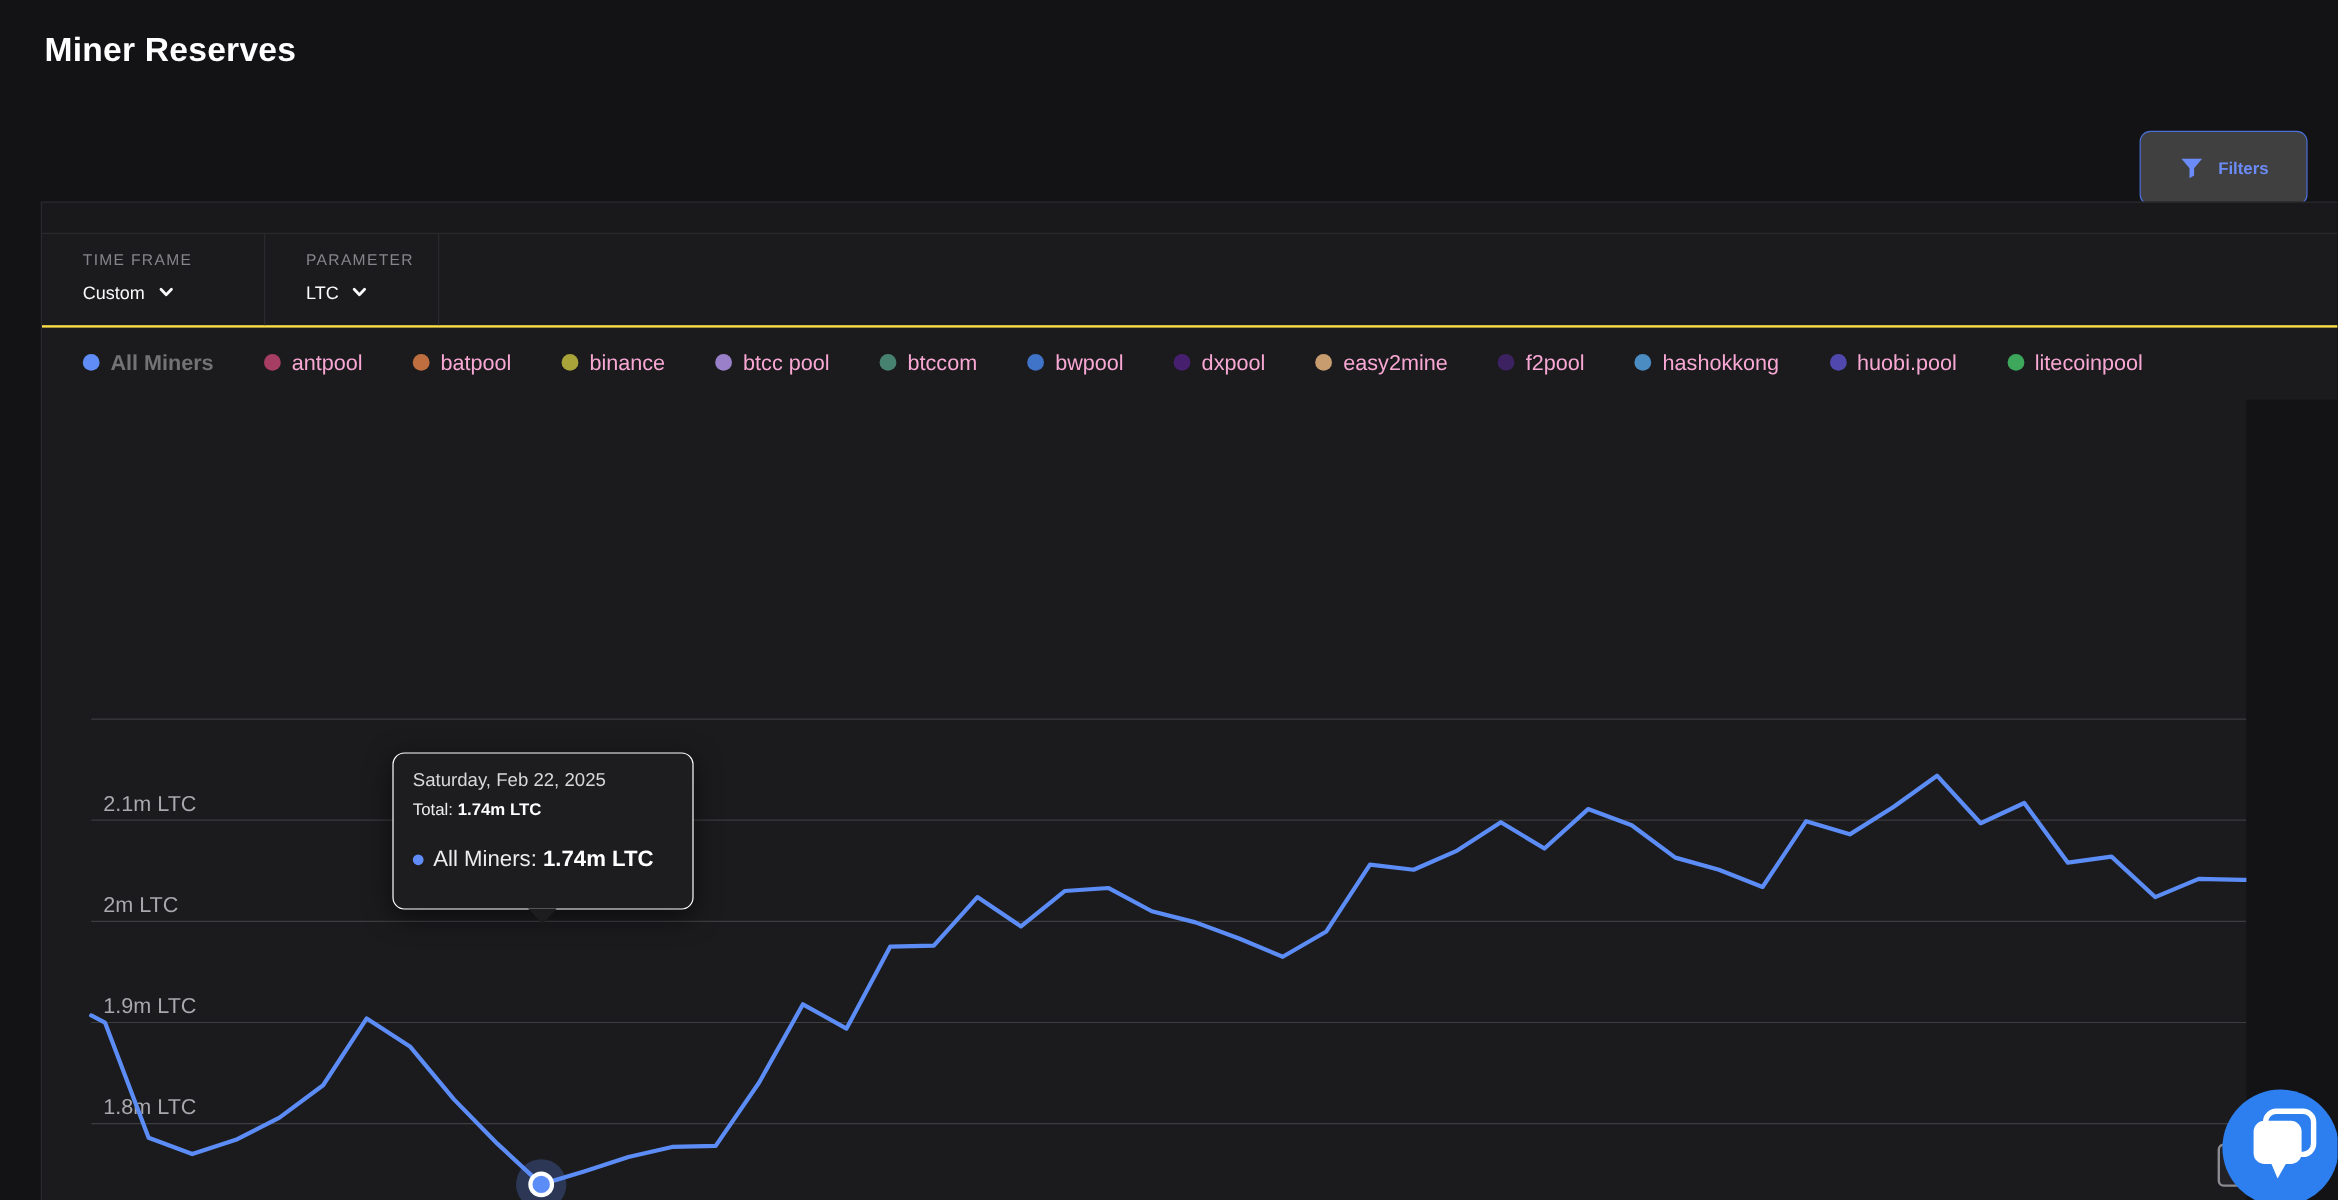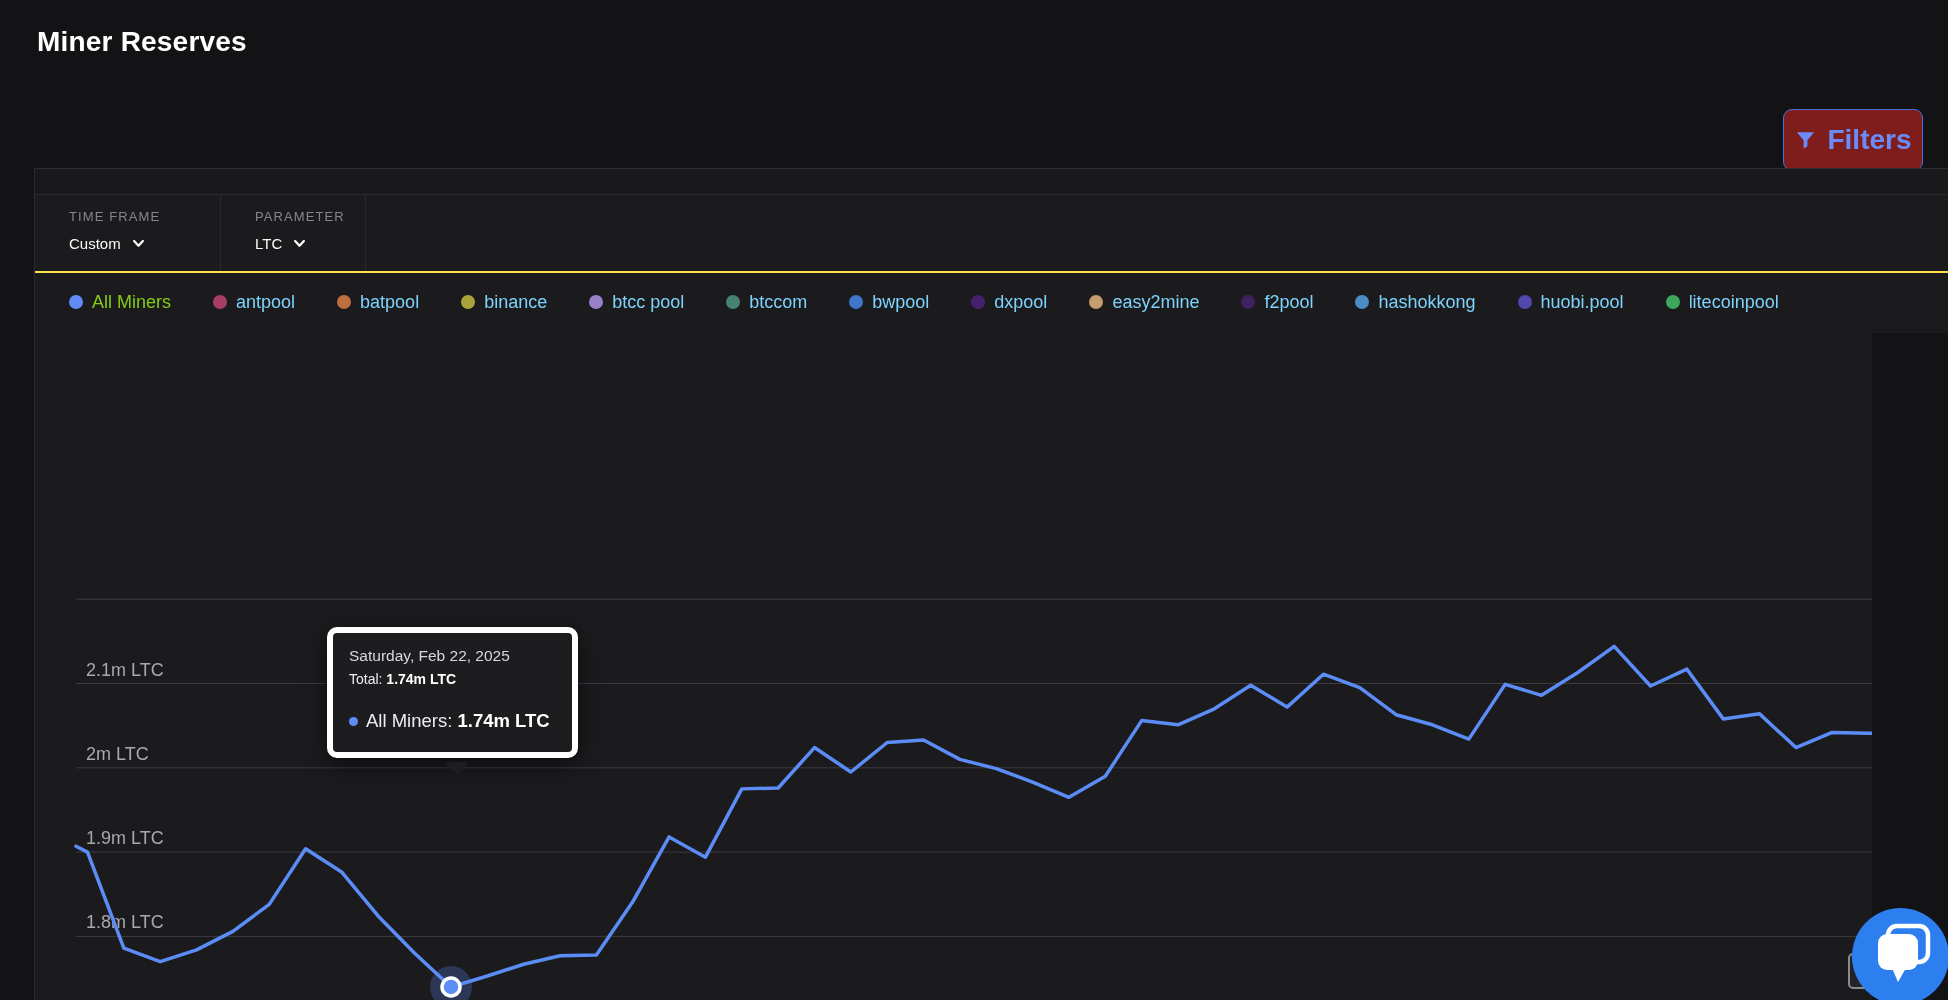--- a/index.html
+++ b/index.html
@@ -4,52 +4,52 @@
 <style>
   * { margin:0; padding:0; box-sizing:border-box; }
   html,body { width:1948px; height:1000px; overflow:hidden; background:#131316;
     font-family:"Liberation Sans","DejaVu Sans",sans-serif; }
   .page { position:relative; width:1948px; height:1000px; background:#131316; }
 
   .page-title { position:absolute; left:37px; top:26px; color:#ffffff;
     font-size:28px; font-weight:700; letter-spacing:.2px; }
 
   .filters-btn { position:absolute; left:1783px; top:109px; width:140px; height:62px;
-    background:#7f1d1d; border:1.5px solid #4a6fd8; border-radius:9px;
+    background:#404040; border:1.5px solid #4a6fd8; border-radius:9px;
     display:flex; align-items:center; justify-content:center; gap:10px;
-    color:#6霖b8cf8; color:#6b8cf8; font-size:28px; font-weight:600; cursor:pointer; }
+    color:#6霖b8cf8; color:#6b8cf8; font-size:14px; font-weight:600; cursor:pointer; }
   .filters-btn svg { display:block; }
 
   .panel { position:absolute; left:34px; top:168px; right:0; bottom:-40px;
     background:#1b1b1e; border-left:1px solid #2a2a2d; border-top:1px solid #2e2e31; }
   .panel-head { height:26px; background:#19191c; border-bottom:1px solid #2a2a2d; }
 
   .controls-row { display:flex; height:78px; border-bottom:2px solid #fde047; }
   .control-col { padding:14px 0 0 34px; border-right:1px solid #2a2a2d; }
   .control-col.c1 { width:186px; }
   .control-col.c2 { width:145px; }
   .control-label { font-size:13px; color:#85858b; letter-spacing:1.1px; font-weight:400; }
   .control-value { margin-top:8px; display:flex; align-items:center; gap:9px;
     color:#fafafa; font-size:15px; cursor:pointer; }
   .control-value svg { margin-top:3px; }
 
   .legend-row { display:flex; align-items:center; height:58px; padding-left:34px;
     gap:42px; white-space:nowrap; overflow:hidden; }
   .legend-item { display:flex; align-items:center; gap:9px; font-size:18px;
-    color:#7dd3fc; cursor:pointer; flex:0 0 auto; }
-  .legend-item.active { color:#84cc16; font-weight:400; }
+    color:#f9a8d4; cursor:pointer; flex:0 0 auto; }
+  .legend-item.active { color:#737373; font-weight:700; }
   .legend-dot { width:14px; height:14px; border-radius:50%; flex:0 0 auto; }
 
   .chart-svg { position:absolute; left:-34px; top:164px; }
 
   .right-shade { position:absolute; left:1837px; top:164px; right:-4px; bottom:-40px;
     background:#131316; }
 
   .tooltip { position:absolute; left:292px; top:458px; width:251px; height:131px;
-    background:#1d1d20; border:6px solid #ffffff; border-radius:10px;
+    background:#1d1d20; border:1px solid #ffffff; border-radius:10px;
     box-shadow:0 6px 22px rgba(0,0,0,.55); padding:14px 16px; z-index:5; }
   .tooltip-date { color:#d8d8da; font-size:15.5px; }
   .tooltip-total { margin-top:6px; color:#ececee; font-size:14px; }
   .tooltip-total b, .tooltip-series b { color:#ffffff; font-weight:700; }
   .tooltip-series { margin-top:23px; color:#ececee; font-size:18.5px;
     display:flex; align-items:center; gap:8px; }
   .tooltip-series .dot { width:9px; height:9px; border-radius:50%; }
   .tooltip-caret { position:absolute; left:112px; top:129px; width:0; height:0;
     border-left:12px solid transparent; border-right:12px solid transparent;
     border-top:13px solid #1d1d20; }

